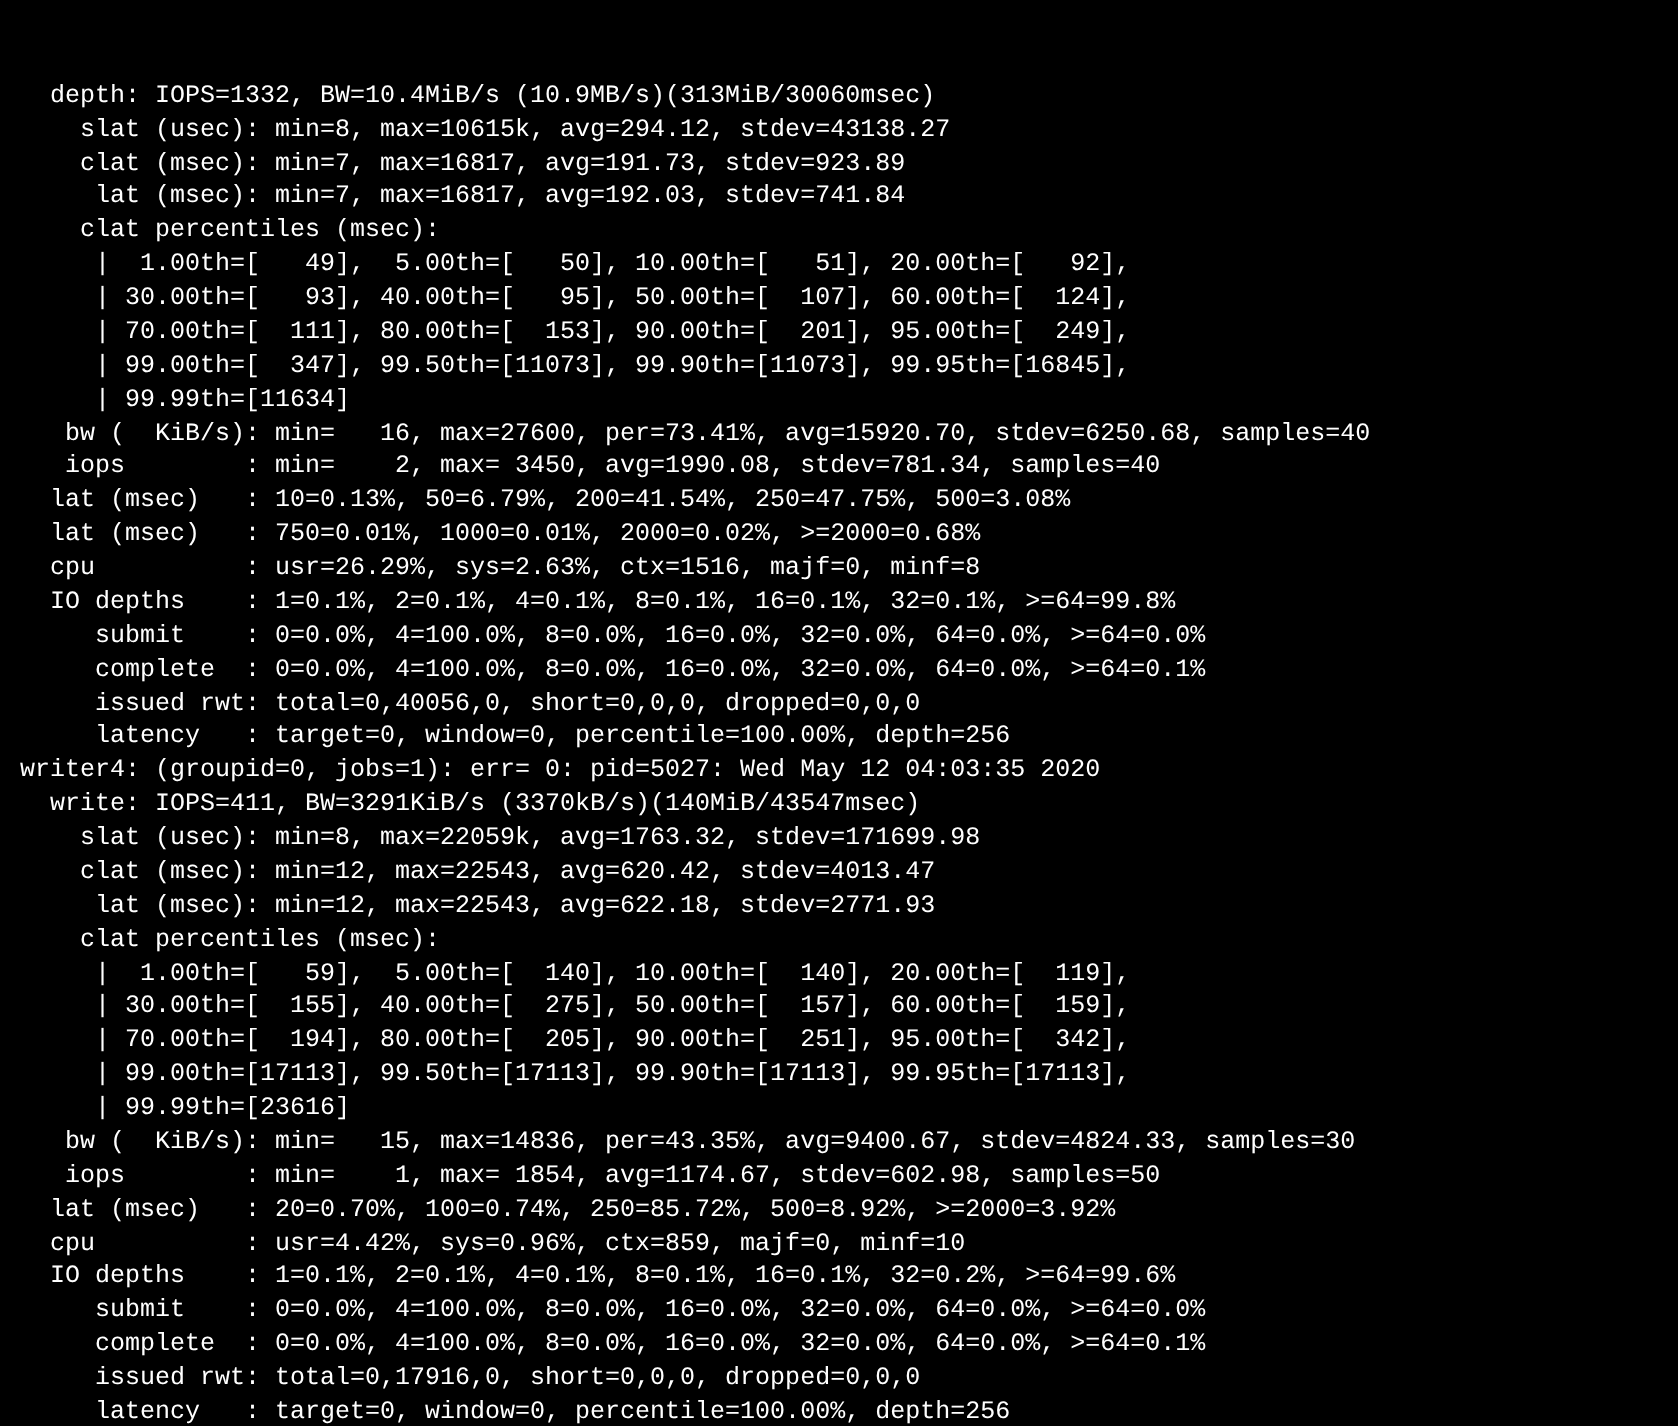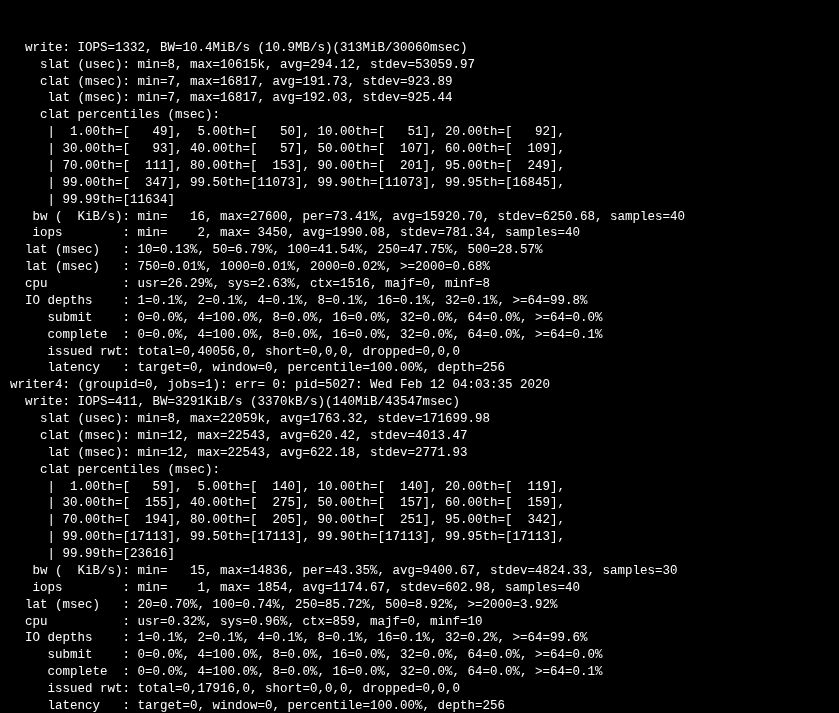--- a/index.html
+++ b/index.html
@@ -11,55 +11,55 @@
     margin: 0;
     padding: 6px 10px;
     white-space: pre;
     width: 839px;
     box-sizing: border-box;
   }
 </style>
 </head>
 <body>
 
-<div id="out"><span>  write: IOPS=1332, BW=10.4MiB/s (10.9MB/s)(313MiB/30060msec)</span>
-<span>    slat (usec): min=8, max=10615k, avg=294.12, stdev=53059.97</span>
+<div id="out"><span>  depth: IOPS=1332, BW=10.4MiB/s (10.9MB/s)(313MiB/30060msec)</span>
+<span>    slat (usec): min=8, max=10615k, avg=294.12, stdev=43138.27</span>
 <span>    clat (msec): min=7, max=16817, avg=191.73, stdev=923.89</span>
-<span>     lat (msec): min=7, max=16817, avg=192.03, stdev=925.44</span>
+<span>     lat (msec): min=7, max=16817, avg=192.03, stdev=741.84</span>
 <span>    clat percentiles (msec):</span>
 <span>     |  1.00th=[   49],  5.00th=[   50], 10.00th=[   51], 20.00th=[   92],</span>
-<span>     | 30.00th=[   93], 40.00th=[   57], 50.00th=[  107], 60.00th=[  109],</span>
+<span>     | 30.00th=[   93], 40.00th=[   95], 50.00th=[  107], 60.00th=[  124],</span>
 <span>     | 70.00th=[  111], 80.00th=[  153], 90.00th=[  201], 95.00th=[  249],</span>
 <span>     | 99.00th=[  347], 99.50th=[11073], 99.90th=[11073], 99.95th=[16845],</span>
 <span>     | 99.99th=[11634]</span>
 <span>   bw (  KiB/s): min=   16, max=27600, per=73.41%, avg=15920.70, stdev=6250.68, samples=40</span>
 <span>   iops        : min=    2, max= 3450, avg=1990.08, stdev=781.34, samples=40</span>
-<span>  lat (msec)   : 10=0.13%, 50=6.79%, 100=41.54%, 250=47.75%, 500=28.57%</span>
+<span>  lat (msec)   : 10=0.13%, 50=6.79%, 200=41.54%, 250=47.75%, 500=3.08%</span>
 <span>  lat (msec)   : 750=0.01%, 1000=0.01%, 2000=0.02%, &gt;=2000=0.68%</span>
 <span>  cpu          : usr=26.29%, sys=2.63%, ctx=1516, majf=0, minf=8</span>
 <span>  IO depths    : 1=0.1%, 2=0.1%, 4=0.1%, 8=0.1%, 16=0.1%, 32=0.1%, &gt;=64=99.8%</span>
 <span>     submit    : 0=0.0%, 4=100.0%, 8=0.0%, 16=0.0%, 32=0.0%, 64=0.0%, &gt;=64=0.0%</span>
 <span>     complete  : 0=0.0%, 4=100.0%, 8=0.0%, 16=0.0%, 32=0.0%, 64=0.0%, &gt;=64=0.1%</span>
 <span>     issued rwt: total=0,40056,0, short=0,0,0, dropped=0,0,0</span>
 <span>     latency   : target=0, window=0, percentile=100.00%, depth=256</span>
-<span>writer4: (groupid=0, jobs=1): err= 0: pid=5027: Wed Feb 12 04:03:35 2020</span>
+<span>writer4: (groupid=0, jobs=1): err= 0: pid=5027: Wed May 12 04:03:35 2020</span>
 <span>  write: IOPS=411, BW=3291KiB/s (3370kB/s)(140MiB/43547msec)</span>
 <span>    slat (usec): min=8, max=22059k, avg=1763.32, stdev=171699.98</span>
 <span>    clat (msec): min=12, max=22543, avg=620.42, stdev=4013.47</span>
 <span>     lat (msec): min=12, max=22543, avg=622.18, stdev=2771.93</span>
 <span>    clat percentiles (msec):</span>
 <span>     |  1.00th=[   59],  5.00th=[  140], 10.00th=[  140], 20.00th=[  119],</span>
 <span>     | 30.00th=[  155], 40.00th=[  275], 50.00th=[  157], 60.00th=[  159],</span>
 <span>     | 70.00th=[  194], 80.00th=[  205], 90.00th=[  251], 95.00th=[  342],</span>
 <span>     | 99.00th=[17113], 99.50th=[17113], 99.90th=[17113], 99.95th=[17113],</span>
 <span>     | 99.99th=[23616]</span>
 <span>   bw (  KiB/s): min=   15, max=14836, per=43.35%, avg=9400.67, stdev=4824.33, samples=30</span>
-<span>   iops        : min=    1, max= 1854, avg=1174.67, stdev=602.98, samples=40</span>
+<span>   iops        : min=    1, max= 1854, avg=1174.67, stdev=602.98, samples=50</span>
 <span>  lat (msec)   : 20=0.70%, 100=0.74%, 250=85.72%, 500=8.92%, &gt;=2000=3.92%</span>
-<span>  cpu          : usr=0.32%, sys=0.96%, ctx=859, majf=0, minf=10</span>
+<span>  cpu          : usr=4.42%, sys=0.96%, ctx=859, majf=0, minf=10</span>
 <span>  IO depths    : 1=0.1%, 2=0.1%, 4=0.1%, 8=0.1%, 16=0.1%, 32=0.2%, &gt;=64=99.6%</span>
 <span>     submit    : 0=0.0%, 4=100.0%, 8=0.0%, 16=0.0%, 32=0.0%, 64=0.0%, &gt;=64=0.0%</span>
 <span>     complete  : 0=0.0%, 4=100.0%, 8=0.0%, 16=0.0%, 32=0.0%, 64=0.0%, &gt;=64=0.1%</span>
 <span>     issued rwt: total=0,17916,0, short=0,0,0, dropped=0,0,0</span>
 <span>     latency   : target=0, window=0, percentile=100.00%, depth=256</span>
 <span></span>
 
 
 <span></span>
 

